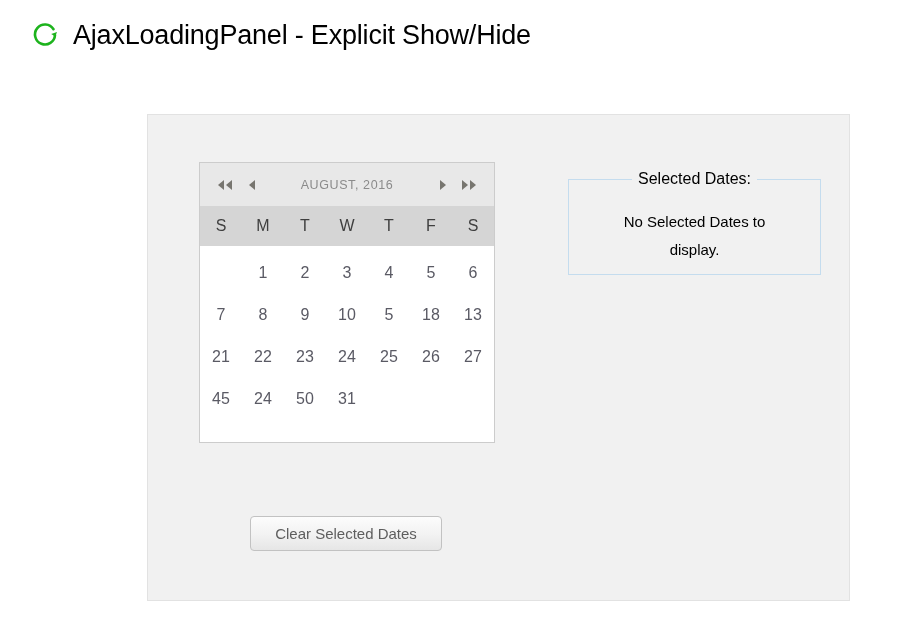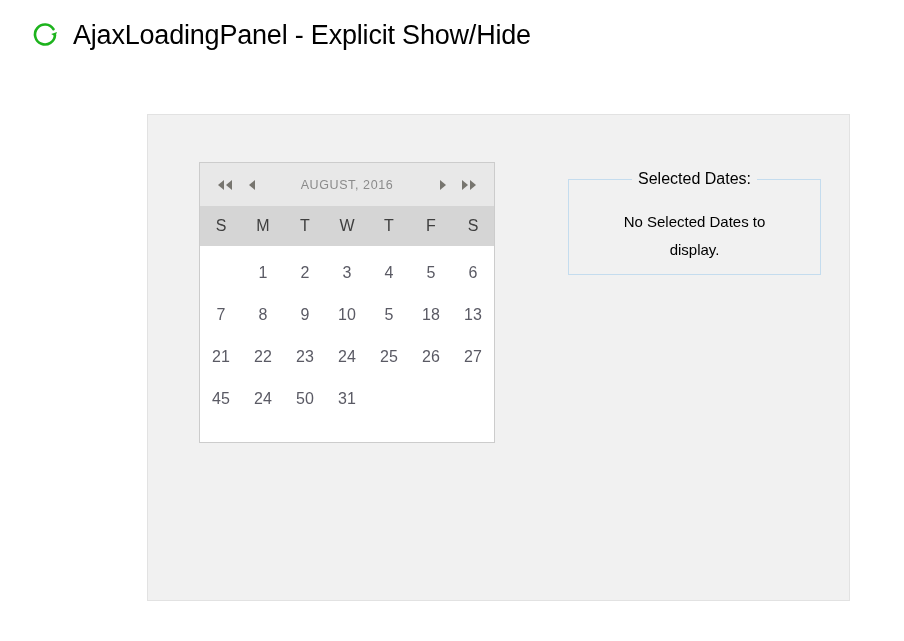--- a/index.html
+++ b/index.html
@@ -257,19 +257,20 @@
         <div class="cal-cell">24</div>
         <div class="cal-cell">50</div>
         <div class="cal-cell">31</div>
         <div class="cal-cell empty"></div>
         <div class="cal-cell empty"></div>
         <div class="cal-cell empty"></div>
       </div>
     </div>
   </div>
 
+  <button class="clear-btn">Clear Selected Dates</button>
 
   <fieldset class="selected-fieldset">
     <legend>Selected Dates:</legend>
     <div class="selected-body">No Selected Dates to display.</div>
   </fieldset>
 
 </div>
 
 </body></html>

